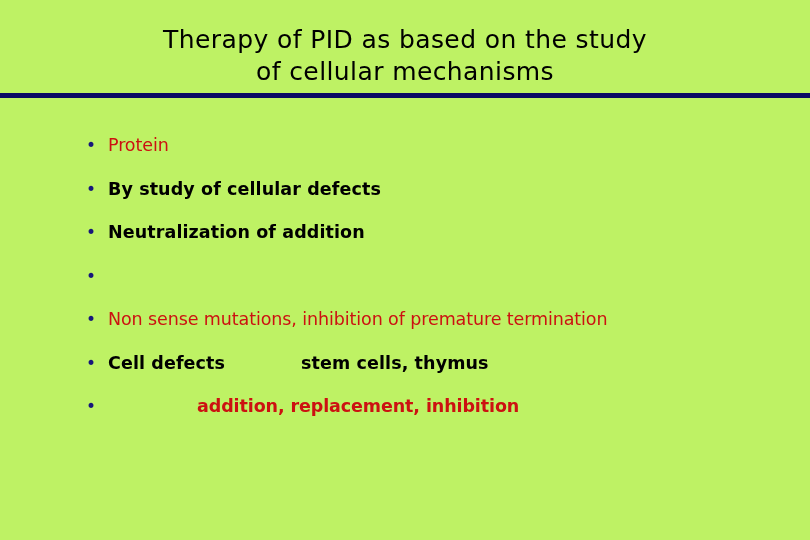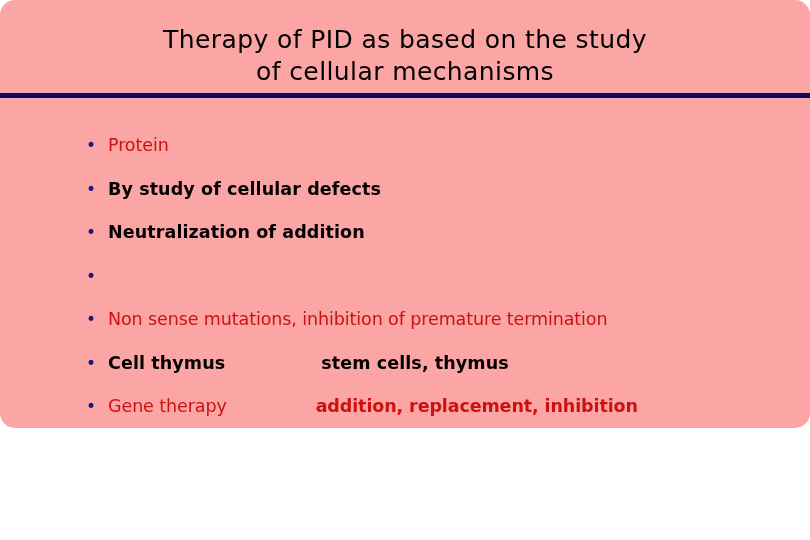--- a/index.html
+++ b/index.html
@@ -9,23 +9,22 @@
   body {
     width: 810px;
     height: 540px;
     background: #ffffff;
     font-family: "DejaVu Sans", sans-serif;
     overflow: hidden;
   }
   .slide {
     position: relative;
     width: 810px;
-    height: 428px;
-    background: #fca5a5;
-    border-radius: 15px;
+    height: 540px;
+    background: #bef264;
   }
 
   
   .title-block {
     position: absolute;
     left: 0;
     top: 24px;
     width: 810px;
     text-align: center;
   }
@@ -89,21 +88,21 @@
     flex: 0 0 auto;
     font-size: 17.5px;
     line-height: 26px;
     font-weight: bold;
     letter-spacing: 0.1px;
   }
   .bullet-second.black { color: #000000; }
   .bullet-second.red   { color: #cc1111; letter-spacing: -0.1px; }
 
   
-  .col-pad-1 { margin-left: 96px; }
+  .col-pad-1 { margin-left: 76px; }
   .col-pad-2 { margin-left: 89px; }
 </style>
 </head>
 <body>
 
 <div class="slide">
 
   <div class="title-block">
     <div class="title-line">Therapy of PID as based on the study</div>
     <div class="title-line">of cellular mechanisms</div>
@@ -137,24 +136,23 @@
     </div>
 
     <div class="bullet-item">
       <span class="bullet-marker">•</span>
       <span class="bullet-text red">Non sense mutations, inhibition of premature termination</span>
 
     </div>
 
     <div class="bullet-item">
       <span class="bullet-marker">•</span>
-      <span class="bullet-text black">Cell thymus</span>
+      <span class="bullet-text black">Cell defects</span>
       <span class="bullet-second black col-pad-1">stem cells, thymus</span>
     </div>
 
     <div class="bullet-item">
       <span class="bullet-marker">•</span>
-      <span class="bullet-text red">Gene therapy</span>
       <span class="bullet-second red col-pad-2">addition, replacement, inhibition</span>
     </div>
 
   </div>
 </div>
 
 </body></html>

